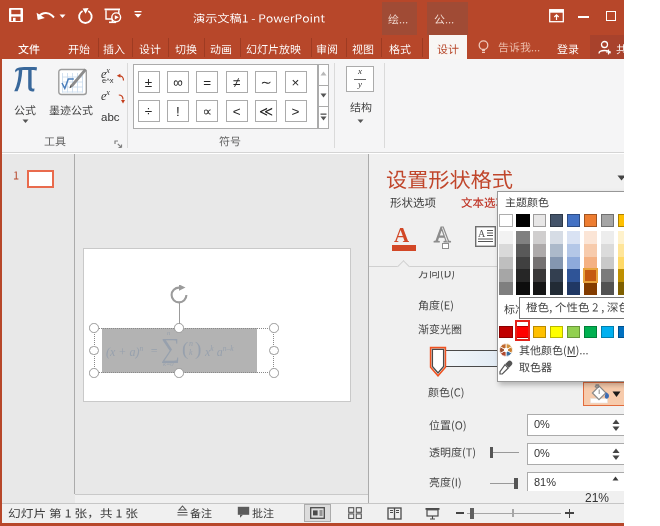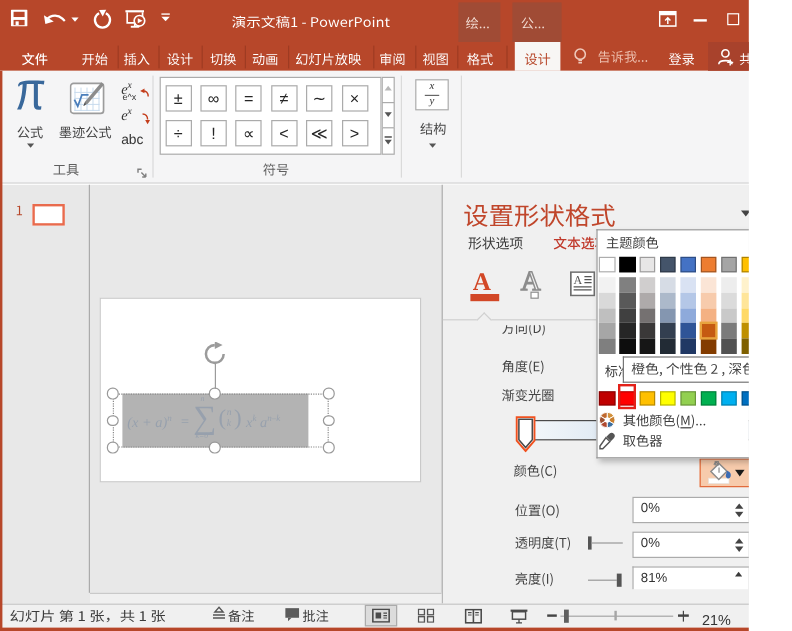--- a/index.html
+++ b/index.html
@@ -614,18 +614,18 @@
 <rect x="0.5" y="1" width="14" height="1.8" fill="#4a4a4a"></rect>
 <rect x="2" y="2.8" width="11" height="6.2" fill="none" stroke="#4a4a4a" stroke-width="1.2"></rect>
 <path d="M7.5 9 v2.5 M5 12 h5" stroke="#4a4a4a" stroke-width="1.1"></path>
 </svg>
 <div class="abs" style="left:456px;top:512.4px;width:8px;height:1.8px;background:#444"></div>
 <div class="abs" style="left:467px;top:512.6px;width:94px;height:1.3px;background:#A6A6A6"></div>
 <div class="abs" style="left:512.3px;top:509px;width:1.3px;height:8px;background:#A6A6A6"></div>
 <div class="abs" style="left:469.5px;top:507.5px;width:4.5px;height:11px;background:#606060"></div>
 <div class="abs" style="left:565px;top:512.4px;width:9px;height:1.8px;background:#444"></div>
 <div class="abs" style="left:568.6px;top:508.8px;width:1.8px;height:9px;background:#444"></div>
-<div class="abs" style="left:585px;top:510px;font-size:12px;color:#333">21%</div>
+<div class="abs" style="left:585px;top:491px;font-size:12px;color:#333">21%</div>
 <svg class="abs" style="left:627px;top:507.5px" width="15" height="14" viewBox="0 0 15 14">
 <rect x="0.8" y="0.8" width="13.4" height="12.4" fill="none" stroke="#666" stroke-width="1.3"></rect>
 <path d="M7.5 2.5 v3 M7.5 11.5 v-3 M2.5 7 h3 M12.5 7 h-3" stroke="#666" stroke-width="1.1"></path>
 <path d="M7.5 2 l-1.5 2 h3 Z M7.5 12 l-1.5-2 h3 Z M2 7 l2-1.5 v3 Z M13 7 l-2-1.5 v3 Z" fill="#666"></path>
 </svg>
 </div>
 </body></html>

